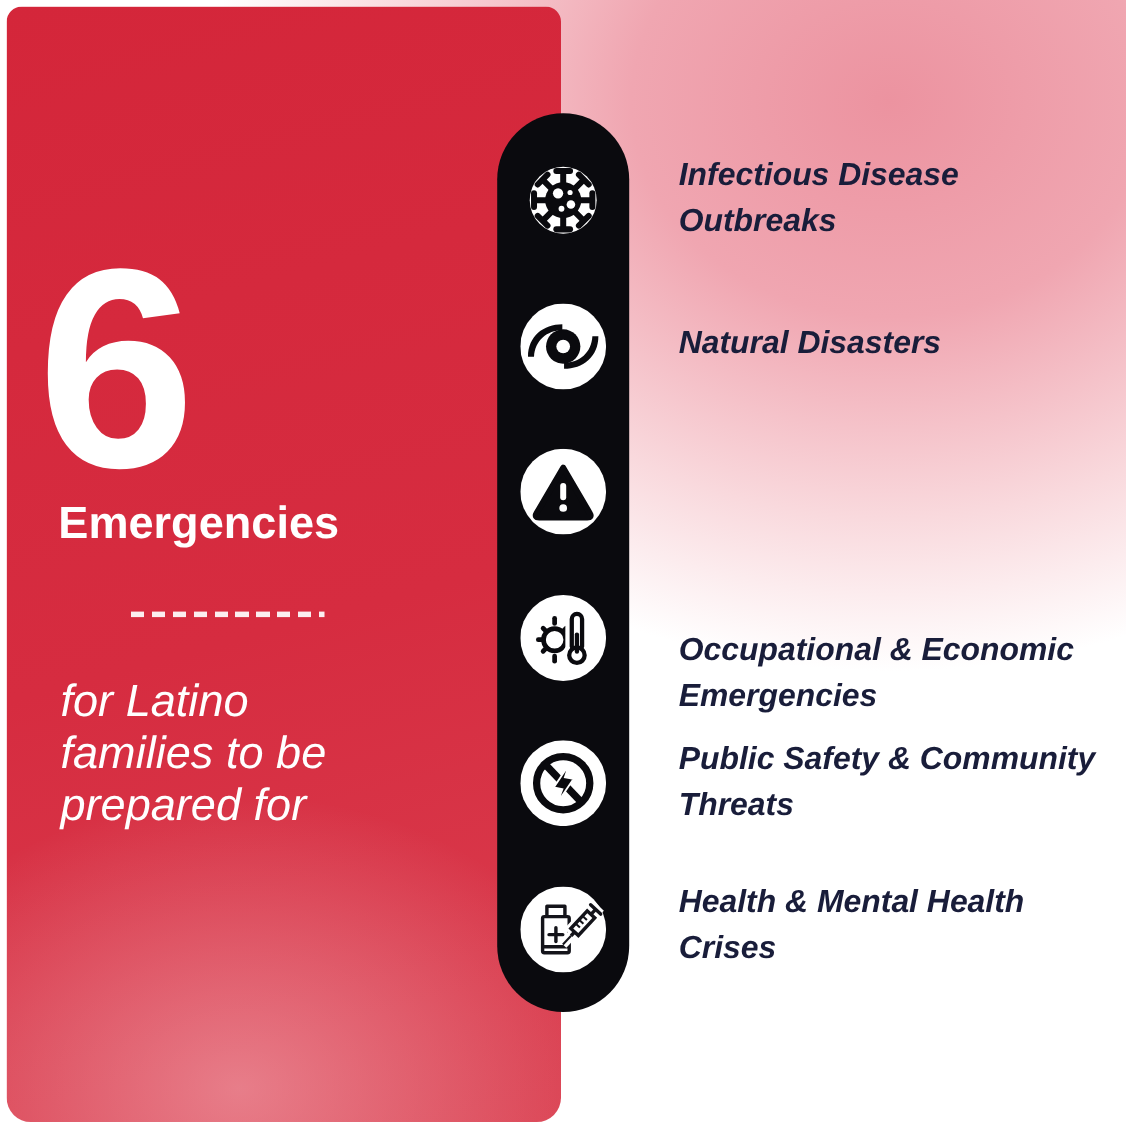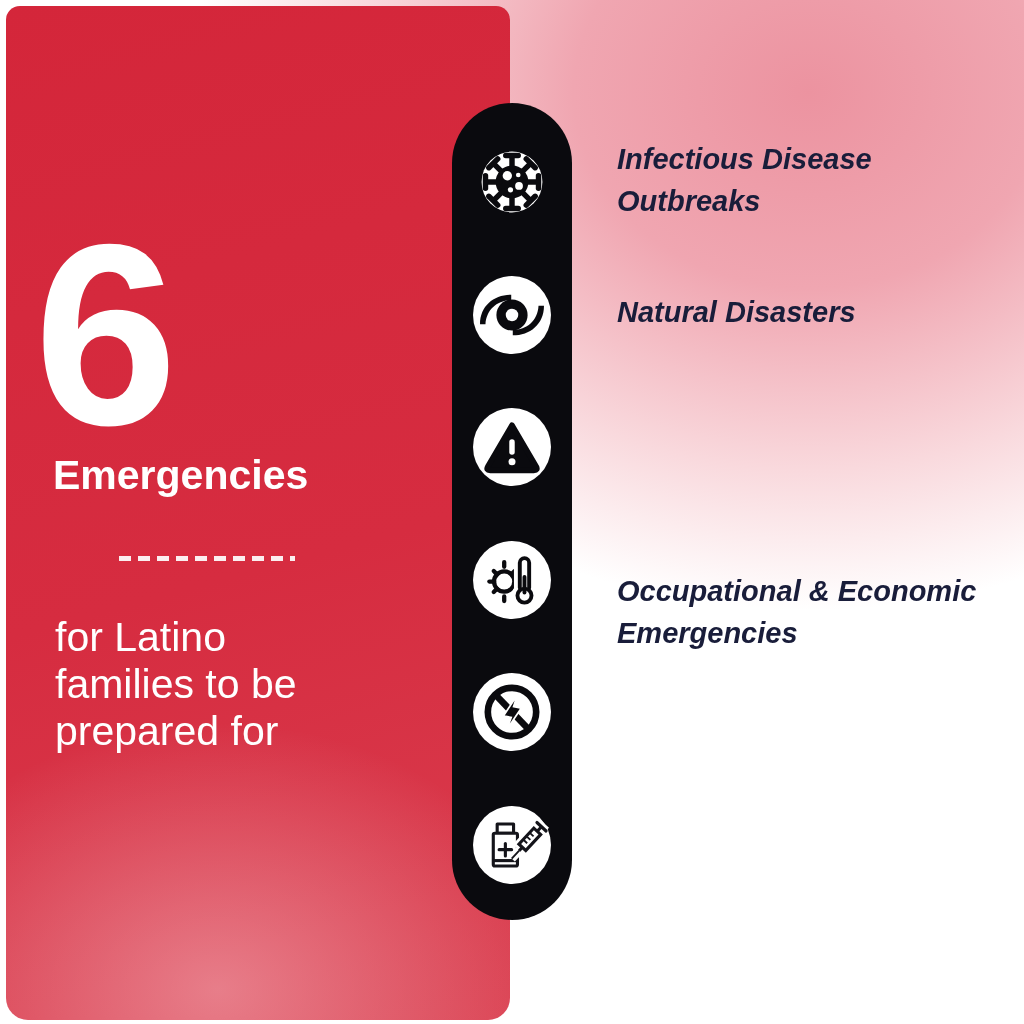--- a/index.html
+++ b/index.html
@@ -28,21 +28,21 @@
     position:absolute;left:47px;top:447px;
     font-size:41px;line-height:44px;font-weight:700;color:#ffffff;
   }
   .dashes{
     position:absolute;left:113px;top:550px;width:176px;height:5px;
     background:repeating-linear-gradient(90deg,
       rgba(255,255,255,0.92) 0 12px, rgba(255,255,255,0) 12px 19px);
   }
   .subtitle{
     position:absolute;left:49px;top:608px;
-    font-size:41px;line-height:47px;font-weight:400;
+    font-size:41px;line-height:47px;font-style:italic;font-weight:400;
     color:#ffffff;white-space:pre-line;
   }
   .pill{
     position:absolute;left:452px;top:103px;width:120px;height:817px;
     border-radius:60px;background:#0a0a0e;
     display:flex;flex-direction:column;align-items:center;
     justify-content:space-between;box-sizing:border-box;
     padding:40px 0 36px 0;
   }
   .icon-circle{width:78px;height:78px;display:block;}
@@ -171,13 +171,17 @@
         </g>
       </g>
     </svg>
   </div>
 
   <div class="row r1">Infectious Disease
 Outbreaks</div>
   <div class="row r2">Natural Disasters</div>
   <div class="row r4">Occupational &amp; Economic
 Emergencies</div>
+  <div class="row r5">Public Safety &amp; Community
+Threats</div>
+  <div class="row r6">Health &amp; Mental Health
+Crises</div>
 </div>
 
 </body></html>

